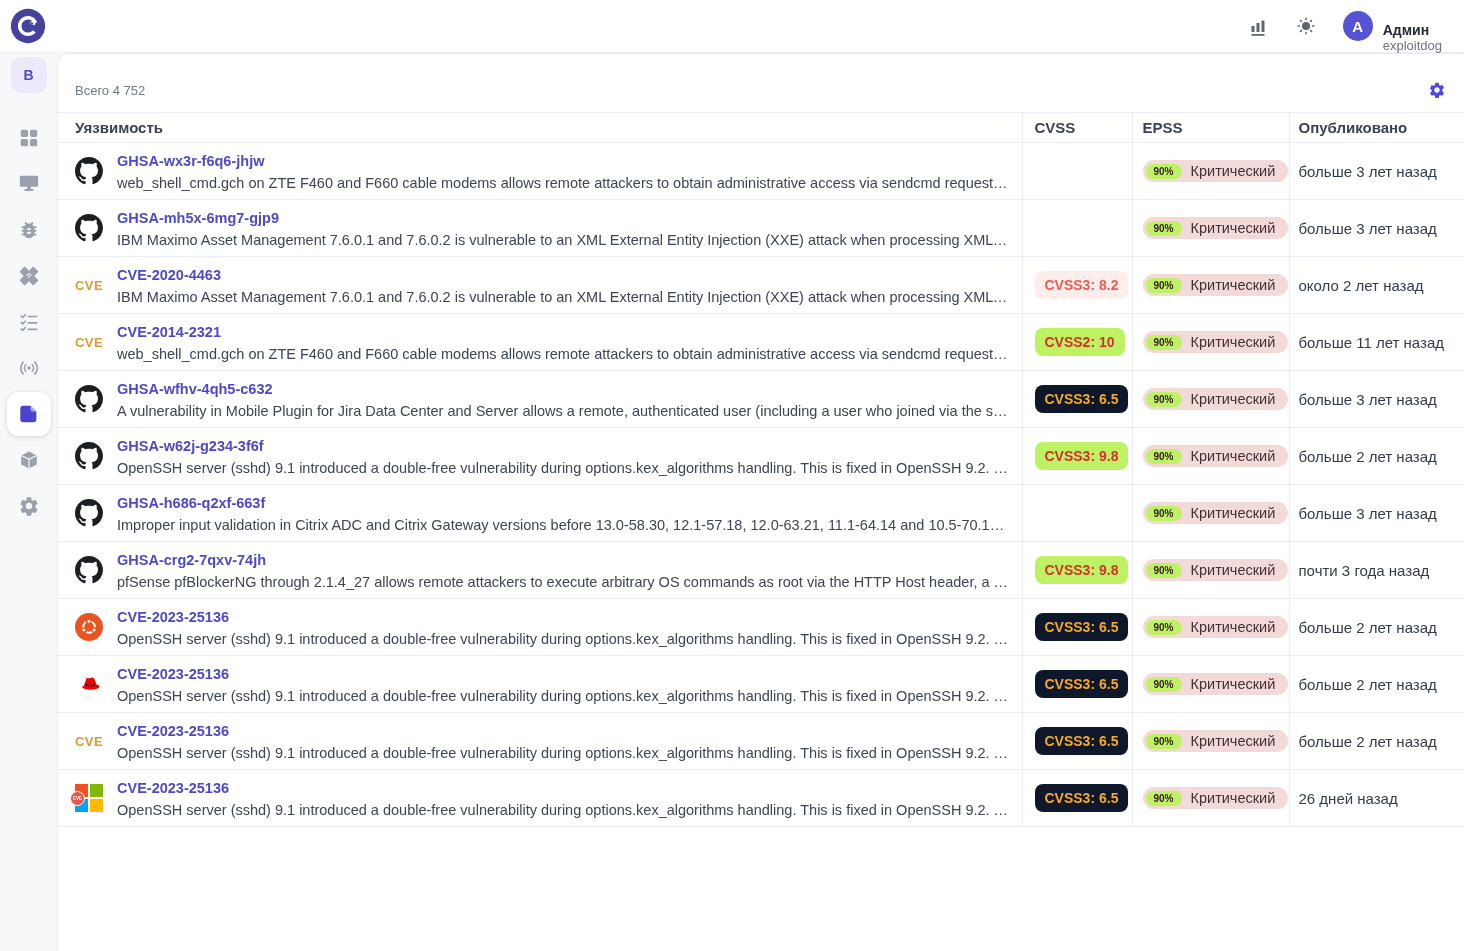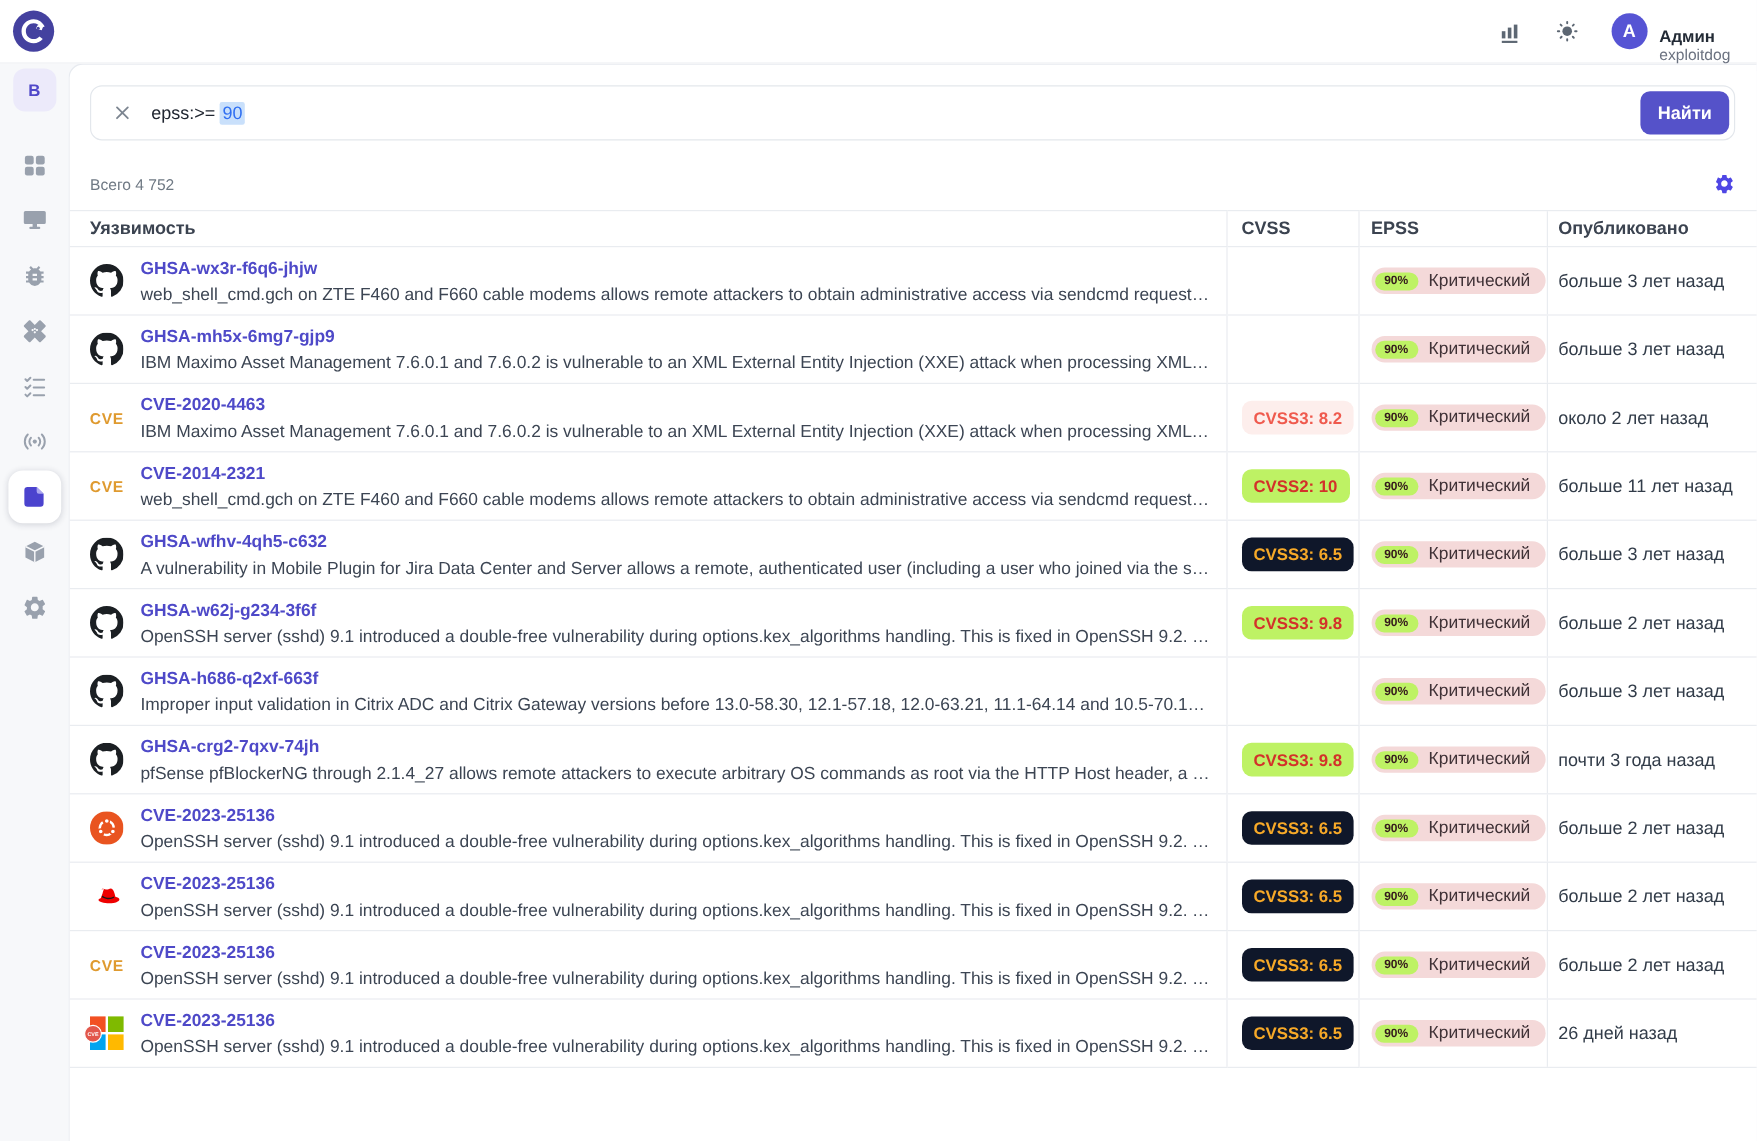--- a/index.html
+++ b/index.html
@@ -249,32 +249,20 @@
     <div class="nav-item">
         <svg class="nav-ic">
           <use href="#i-gear"></use>
         </svg>
       </div>
   </div>
 </nav>
 
 <main class="card">
 
-  <div class="search">
-    <button class="clear-btn">
-      <svg width="18" height="18" viewBox="0 0 20 20" fill="none" stroke="#7c8590" stroke-width="1.7" stroke-linecap="round">
-        <path d="M5 5l10 10M15 5L5 15"></path>
-      </svg>
-    </button>
-    <span class="query">
-      <span>epss:&gt;=</span>
-      <span class="sel">90</span>
-    </span>
-    <button class="search-btn">Найти</button>
-  </div>
 
   <div class="summary">
     <span class="total">Всего 4 752</span>
     <button class="settings-btn">
       <svg width="18" height="18" viewBox="0 0 24 24" fill="#4f46e5">
           <use href="#i-gear"></use>
         </svg>
     </button>
   </div>
 

